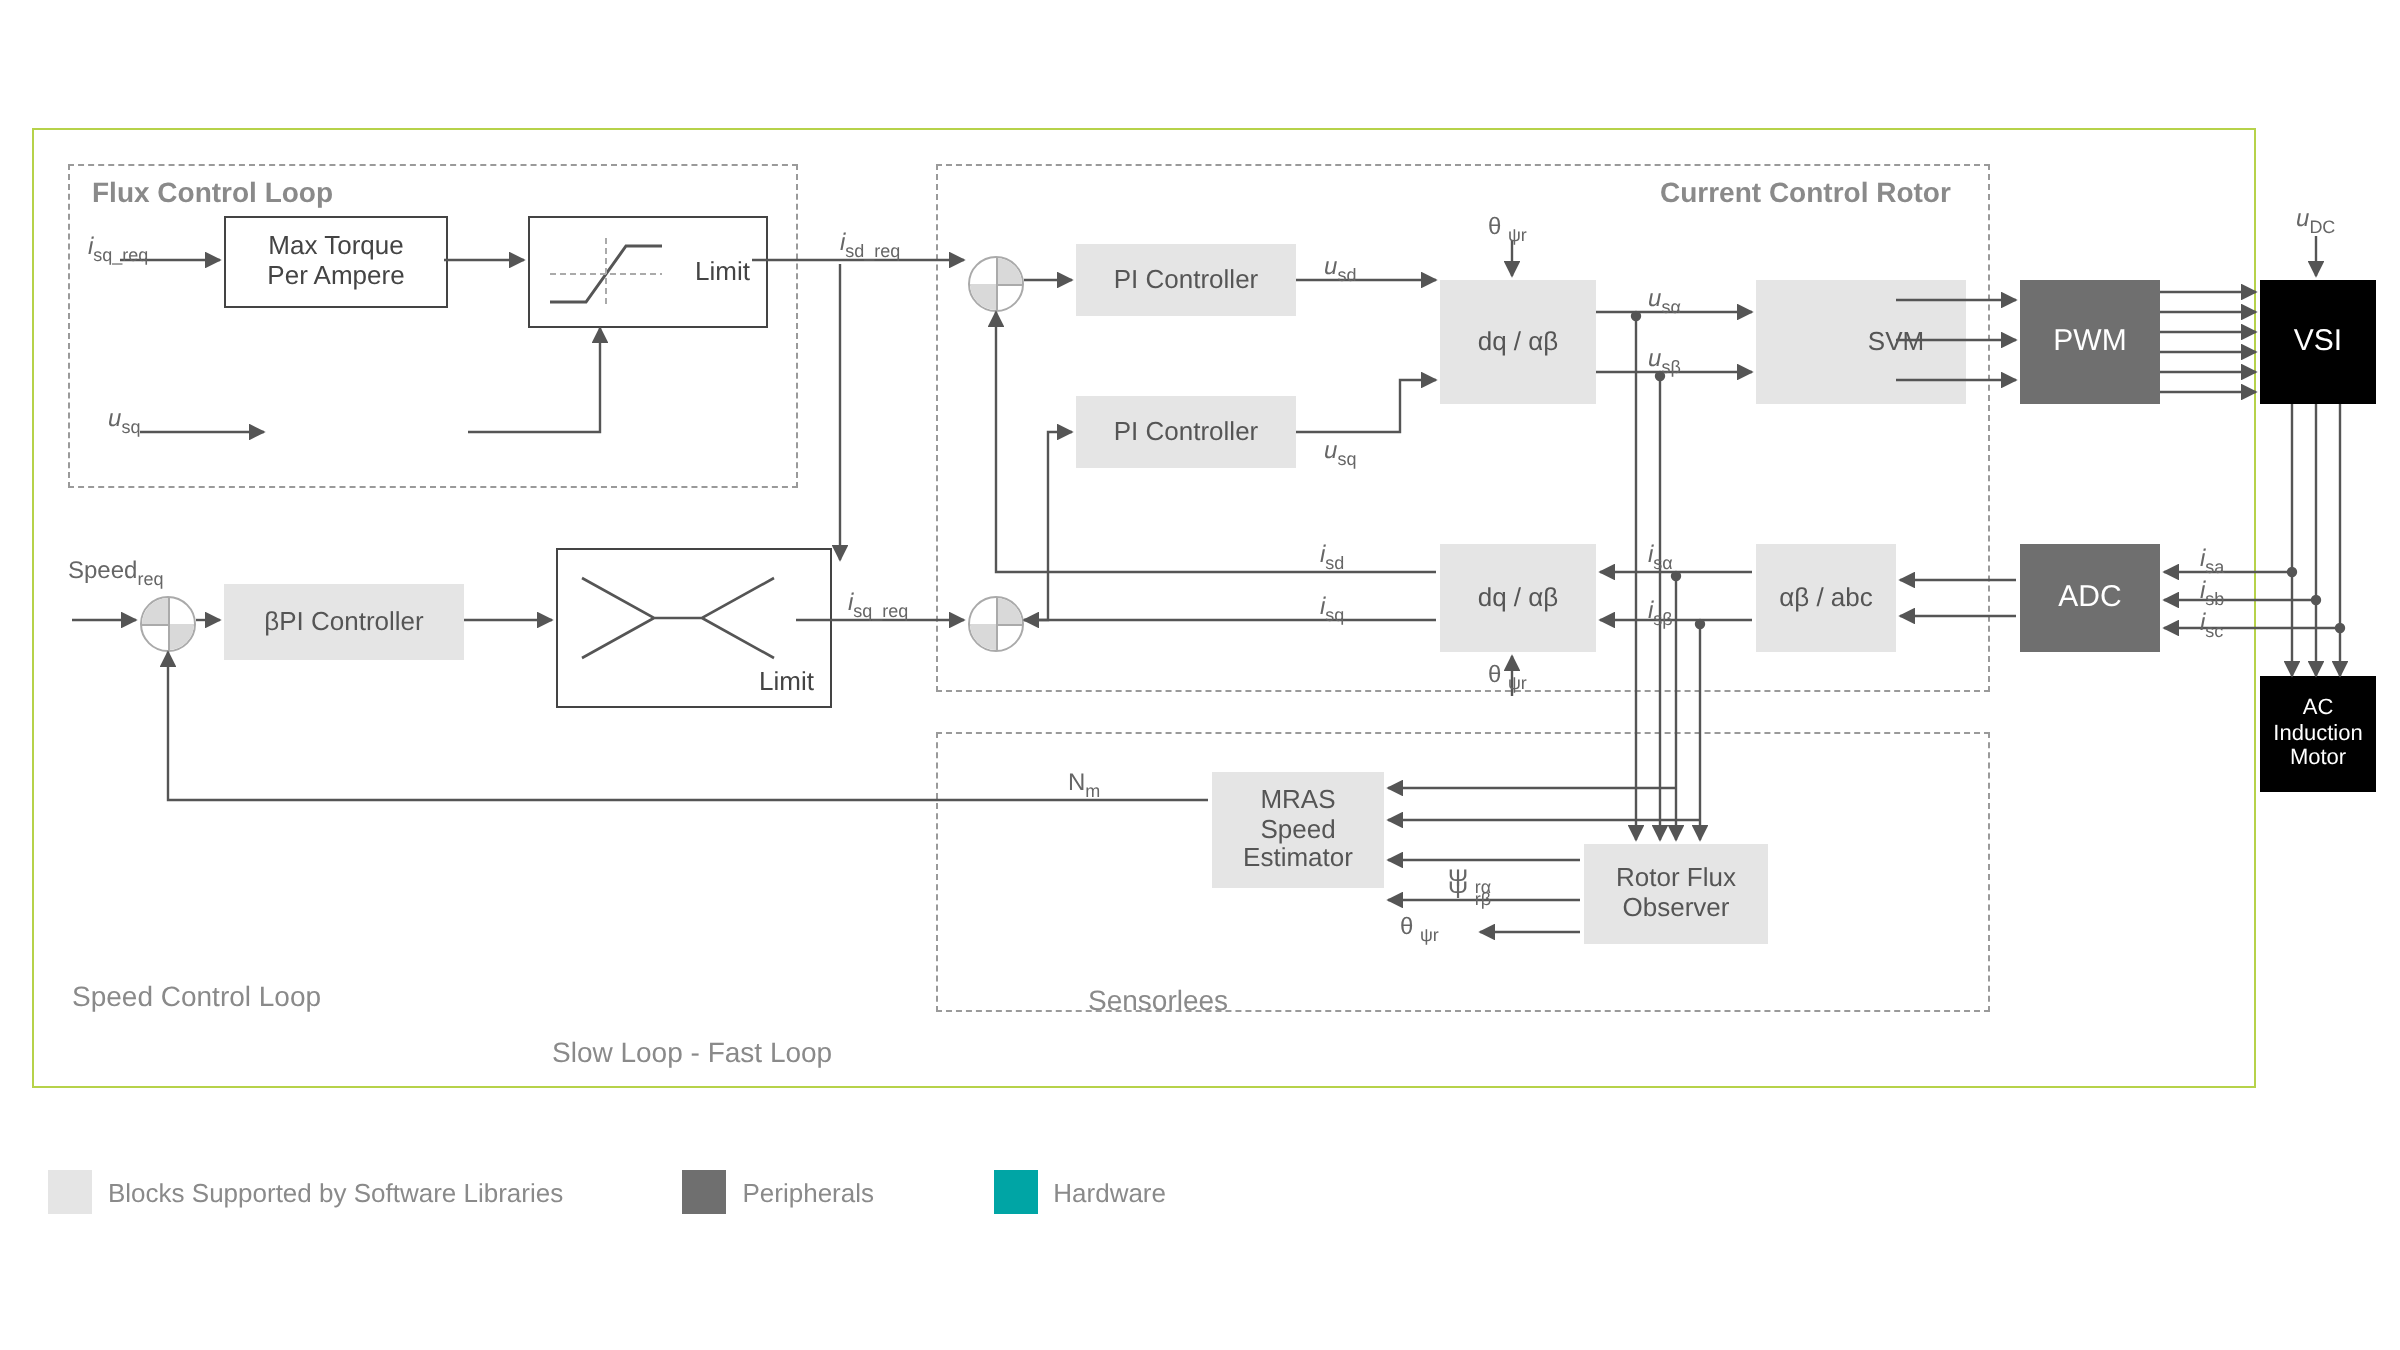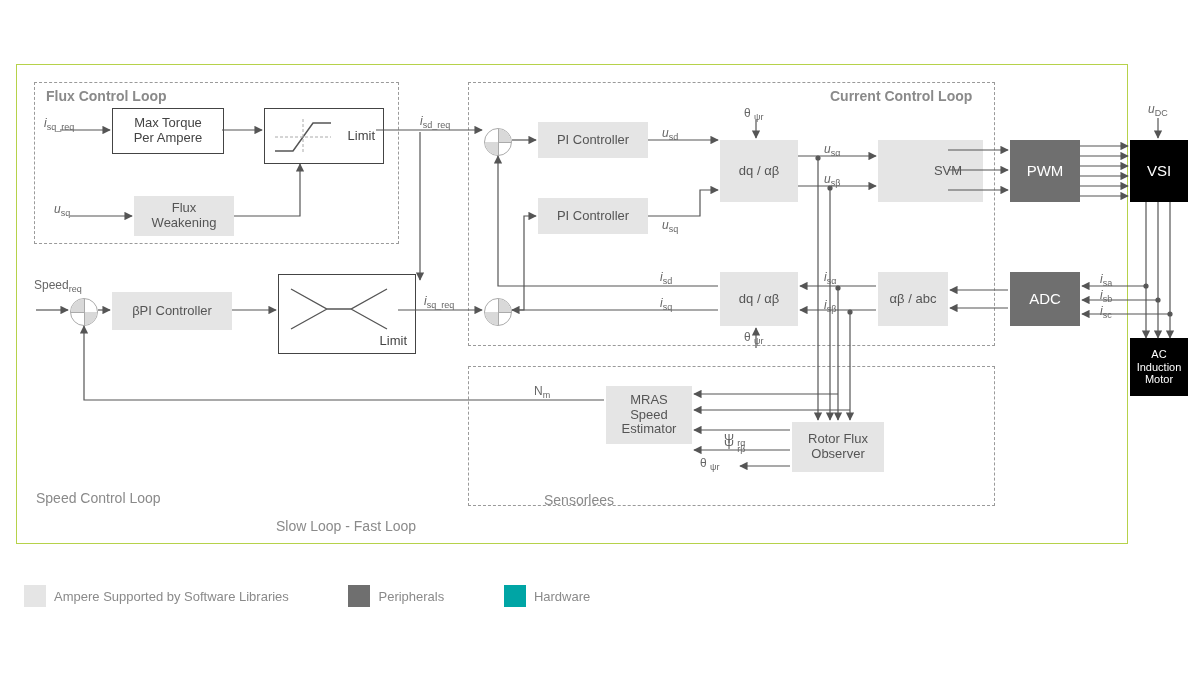--- a/index.html
+++ b/index.html
@@ -31,39 +31,37 @@
 </head>
 <body>
 
 <div id="stage">
   <div class="outer"></div>
 
   <div class="dashbox" style="left:34px;top:82px;width:363px;height:160px;"></div>
   <div class="label" style="left:46px;top:88px;font-weight:600;">Flux Control Loop</div>
 
   <div class="dashbox" style="left:468px;top:82px;width:525px;height:262px;"></div>
-  <div class="label" style="left:830px;top:88px;font-weight:600;">Current Control Loop</div>
+  <div class="label" style="left:830px;top:88px;font-weight:600;">Current Control Rotor</div>
 
   <div class="dashbox" style="left:468px;top:366px;width:525px;height:138px;"></div>
   <div class="label" style="left:544px;top:492px;">Sensorlees</div>
 
   <div class="label" style="left:36px;top:490px;">Speed Control Loop</div>
   <div class="label" style="left:276px;top:518px;">Slow Loop - Fast Loop</div>
 
   <div class="blk bw" style="left:112px;top:108px;width:110px;height:44px;white-space:pre;">Max Torque
 Per Ampere</div>
   <div class="blk bw" style="left:264px;top:108px;width:110px;height:54px;justify-content:flex-end;padding-right:8px;">
     <svg style="left:8px;top:8px;width:60px;height:38px;" viewBox="0 0 60 38">
         <path d="M2 34 L20 34 L40 6 L58 6" stroke="#555" stroke-width="1.5" fill="none"></path>
         <path d="M2 20 L58 20 M30 2 L30 36" stroke="#aaa" stroke-width="1" stroke-dasharray="3 2"></path>
       </svg>
     <span>Limit</span>
   </div>
-  <div class="blk sw" style="left:134px;top:196px;width:100px;height:40px;white-space:pre;">Flux
-Weakening</div>
 
   <div class="sum" style="left:70px;top:298px;">
       <div class="q tl"></div>
       <div class="q br"></div>
     </div>
   <div class="blk sw" style="left:112px;top:292px;width:120px;height:38px;">βPI Controller</div>
   <div class="blk bw" style="left:278px;top:274px;width:120px;height:70px;justify-content:flex-end;align-items:flex-end;padding:4px 8px;">
     <svg style="left:10px;top:10px;width:100px;height:48px;" viewBox="0 0 100 48">
         <path d="M2 4 L38 24 L62 24 L98 4 M2 44 L38 24 M98 44 L62 24" stroke="#555" stroke-width="1.3" fill="none"></path>
       </svg>
@@ -208,21 +206,21 @@
   <div class="siglabel" style="left:1100px;top:304px;">i<sub>sc</sub></div>
   <div class="siglabel" style="left:1148px;top:102px;">u<sub>DC</sub></div>
   <div class="siglabel" style="left:534px;top:384px;font-style:normal;">N<sub>m</sub></div>
   <div class="siglabel" style="left:724px;top:416px;font-style:normal;margin-top:16px;">Ψ <sub>rα</sub></div>
   <div class="siglabel" style="left:724px;top:438px;font-style:normal;">Ψ <sub>rβ</sub></div>
   <div class="siglabel" style="left:700px;top:456px;font-style:normal;">θ <sub>ψr</sub></div>
 
   <div class="legend">
     <span>
         <i style="background:#e5e5e5"></i>
-        <span>Ampere Supported by Software Libraries</span>
+        <span>Blocks Supported by Software Libraries</span>
       </span>
     <span>
         <i style="background:#6f6f6f"></i>
         <span>Peripherals</span>
       </span>
     <span>
         <i style="background:#00a5a5"></i>
         <span>Hardware</span>
       </span>
   </div>

